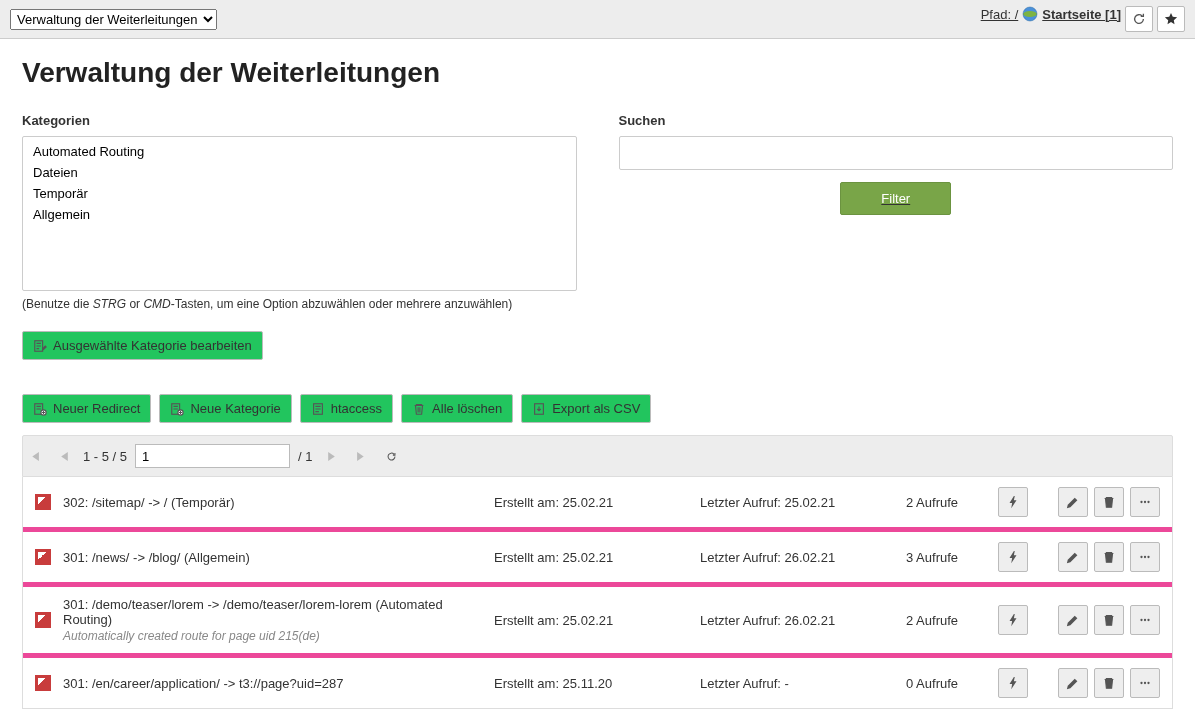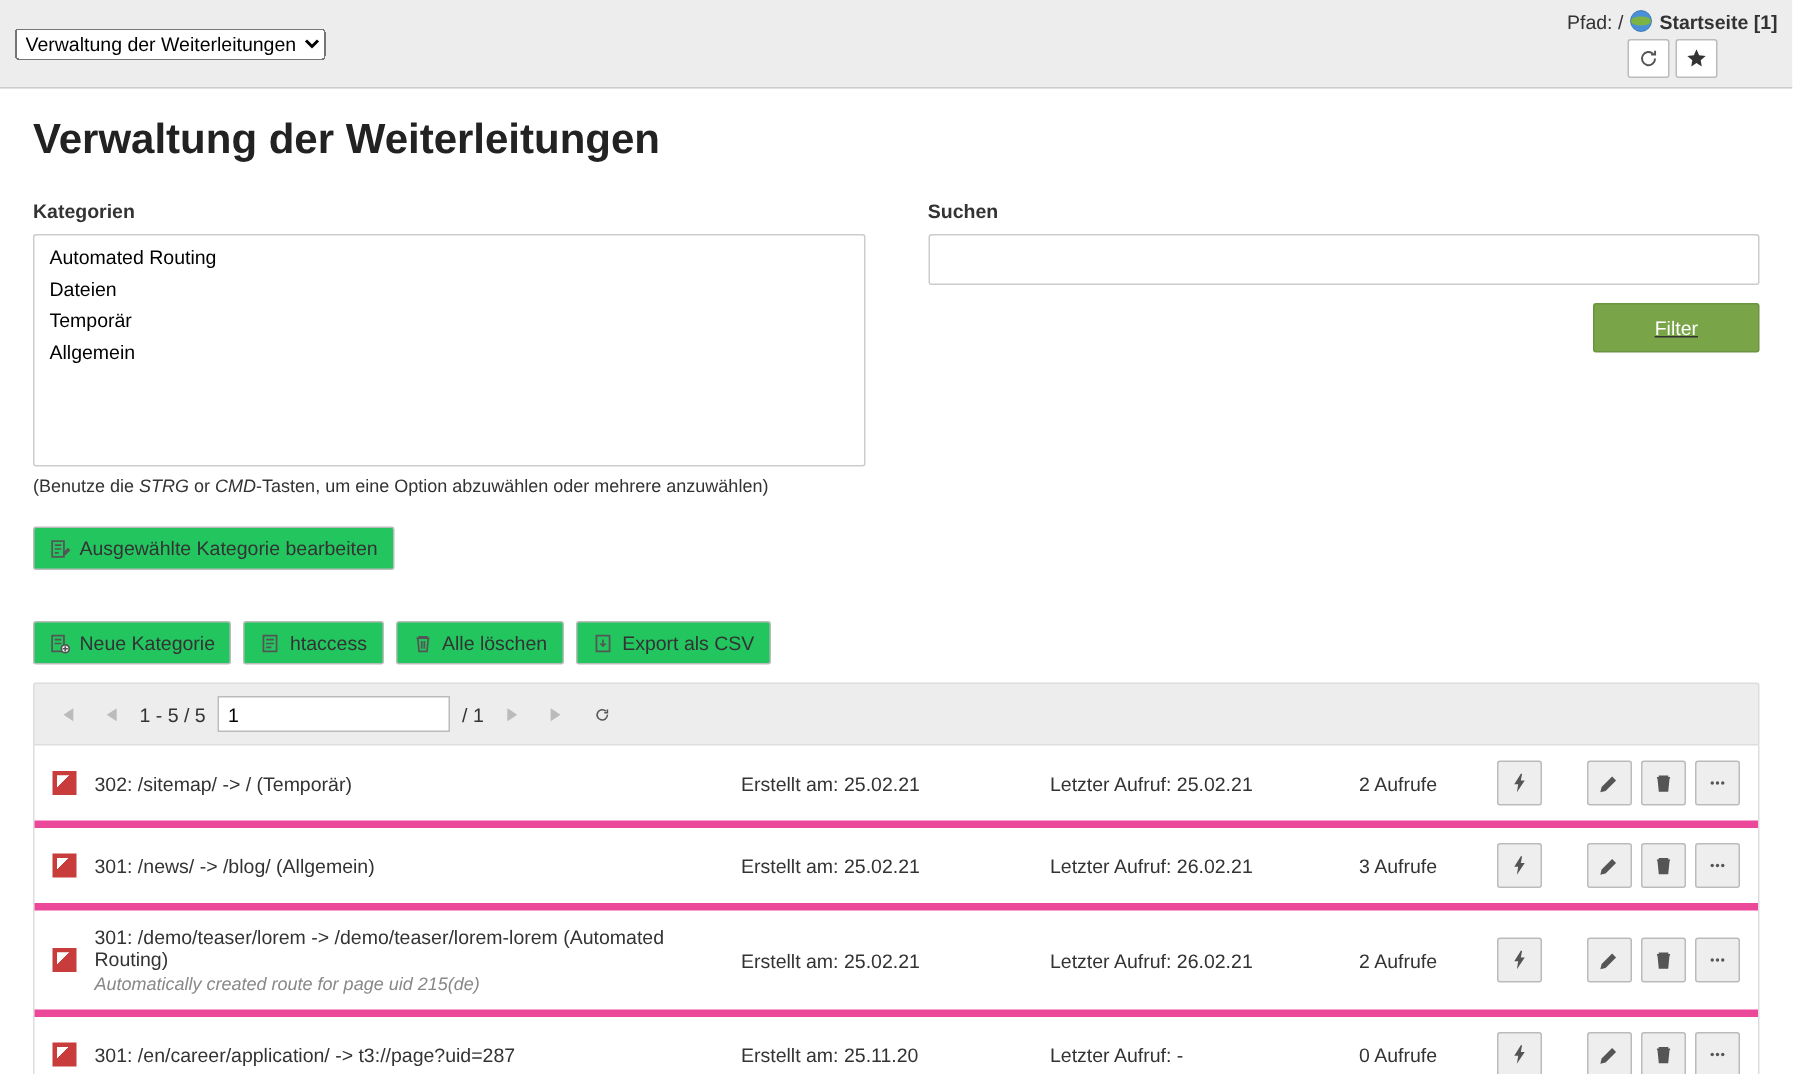--- a/index.html
+++ b/index.html
@@ -1,41 +1,41 @@
 <!DOCTYPE html>
 <html><head>
 <meta charset="utf-8">
 <style>
 * { box-sizing: border-box; margin: 0; padding: 0; }
 body { font-family: -apple-system, BlinkMacSystemFont, "Segoe UI", Helvetica, Arial, sans-serif; font-size: 13px; color: #333; background: #fff; }
 .topbar { background: #ededed; border-bottom: 1px solid #ccc; padding: 6px 10px; display: flex; align-items: center; justify-content: space-between; min-height: 32px; }
 .topbar select { font-size: 13px; padding: 1px 2px; }
-.topbar-right { display: flex; flex-direction: column; align-items: center; gap: 4px; }
+.topbar-right { display: flex; flex-direction: row; align-items: flex-start; gap: 4px; text-decoration: underline; }
 .path-line { display: flex; align-items: center; gap: 4px; font-size: 13px; }
 .globe-icon { width: 16px; height: 16px; display: inline-block; }
 .topbar-icons { display: flex; gap: 4px; }
 .icon-btn-sm { width: 28px; height: 26px; border: 1px solid #bbb; background: #fff; display: flex; align-items: center; justify-content: center; cursor: pointer; border-radius: 2px; }
 .icon-btn-sm svg { width: 14px; height: 14px; }
 .content { padding: 18px 22px; }
 h1 { font-size: 28px; font-weight: 600; margin-bottom: 24px; color: #222; }
 .row2col { display: flex; gap: 42px; }
 .col { flex: 1; }
 .label { font-weight: 700; font-size: 13px; margin-bottom: 8px; display: block; }
 select.multi { width: 100%; height: 155px; border: 1px solid #ccc; font-size: 13px; padding: 4px; background:#fff; }
 select.multi option { padding: 3px 6px; }
 .helptext { font-size: 12px; color: #333; margin-top: 6px; }
 .searchbox { width: 100%; height: 34px; border: 1px solid #ccc; border-radius: 2px; padding: 0 8px; font-size: 13px; }
-.filter-row { display: flex; justify-content: flex-end; margin-top: 12px; text-decoration: underline; }
+.filter-row { display: flex; justify-content: center; margin-top: 12px; text-decoration: underline; }
 .btn { display: inline-flex; align-items: center; gap: 6px; border: 1px solid #bbb; background: #22c55e; padding: 6px 10px; font-size: 13px; cursor: pointer; border-radius: 2px; color: #333; }
 .btn svg { width: 14px; height: 14px; }
 .btn.green { background: #79a548; color: #fff; border-color: #6b9340; padding: 8px 40px; font-weight: 400; }
 .btn-row { display: flex; gap: 8px; margin-top: 20px; }
 .action-row { display: flex; gap: 8px; margin-top: 34px; }
 .hint2 { font-size: 13px; margin-top: 18px; color: #333; }
-.pager { background: #ededed; border: 1px solid #ddd; padding: 8px 10px; margin-top: 12px; display: flex; align-items: center; gap: 8px; border-radius: 2px 2px 0 0; }
+.pager { background: #ededed; border: 1px solid #ddd; padding: 8px 0; margin-top: 12px; display: flex; align-items: center; gap: 8px; border-radius: 2px 2px 0 0; }
 .pager .arrow { width: 22px; height: 22px; display: flex; align-items: center; justify-content: center; color: #999; cursor: pointer; }
 .pager .arrow svg { width: 11px; height: 11px; }
 .pager .range { font-size: 13px; }
 .pager input.page { width: 155px; height: 24px; border: 1px solid #bbb; padding: 0 6px; font-size: 13px; }
 .list { border: 1px solid #ddd; border-top: none; }
 .item { display: flex; align-items: center; padding: 10px 12px; border-bottom: 5px solid #ec4899; gap: 12px; }
 .item:last-child { border-bottom: none; }
 .redirect-icon { width: 16px; height: 16px; background: #c83c3c; flex: 0 0 16px; position: relative; }
 .redirect-icon::after { content: ""; position: absolute; left: 3px; top: 3px; width: 10px; height: 10px; background: linear-gradient(135deg, #fff 0%, #fff 40%, transparent 40%), linear-gradient(-45deg, transparent 60%, #fff 60%); }
 .item-main { flex: 1 1 auto; min-width: 0; }
@@ -122,20 +122,29 @@
   </div>
 
   <div class="action-row">
     <button class="btn">
       <svg viewBox="0 0 16 16" fill="none" stroke="#555" stroke-width="1.3">
           <rect x="2" y="2" width="9" height="12"></rect>
           <path d="M4 5h5M4 8h5"></path>
           <circle cx="12" cy="12" r="3" fill="#fff"></circle>
           <path d="M12 10v4M10 12h4"></path>
         </svg>
+      <span>Neuer Redirect</span>
+    </button>
+    <button class="btn">
+      <svg viewBox="0 0 16 16" fill="none" stroke="#555" stroke-width="1.3">
+          <rect x="2" y="2" width="9" height="12"></rect>
+          <path d="M4 5h5M4 8h5"></path>
+          <circle cx="12" cy="12" r="3" fill="#fff"></circle>
+          <path d="M12 10v4M10 12h4"></path>
+        </svg>
       <span>Neue Kategorie</span>
     </button>
     <button class="btn">
       <svg viewBox="0 0 16 16" fill="none" stroke="#555" stroke-width="1.3">
           <rect x="3" y="2" width="10" height="12"></rect>
           <path d="M5 5h6M5 8h6M5 11h4"></path>
         </svg>
       <span>htaccess</span>
     </button>
     <button class="btn">

